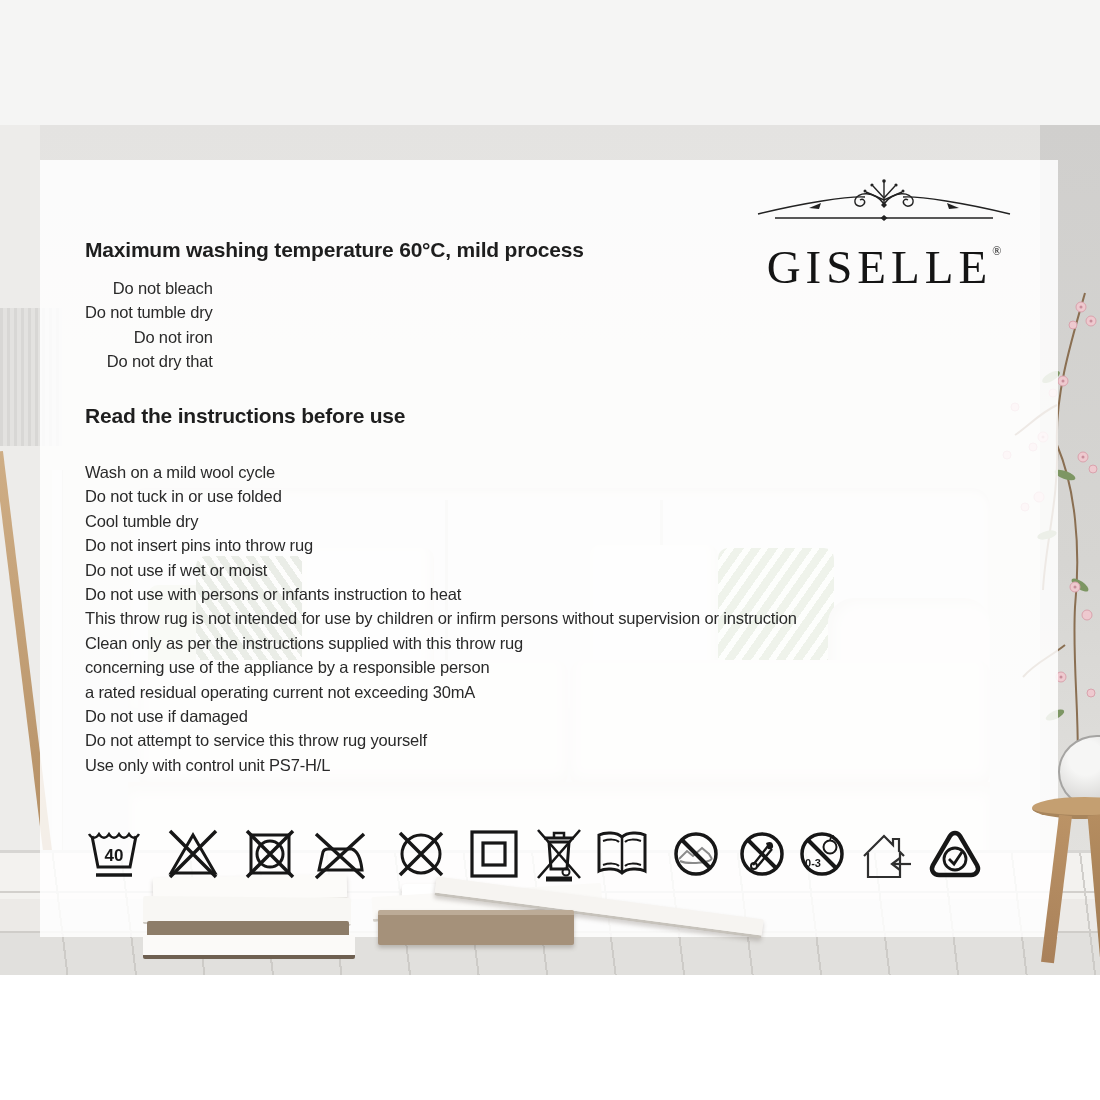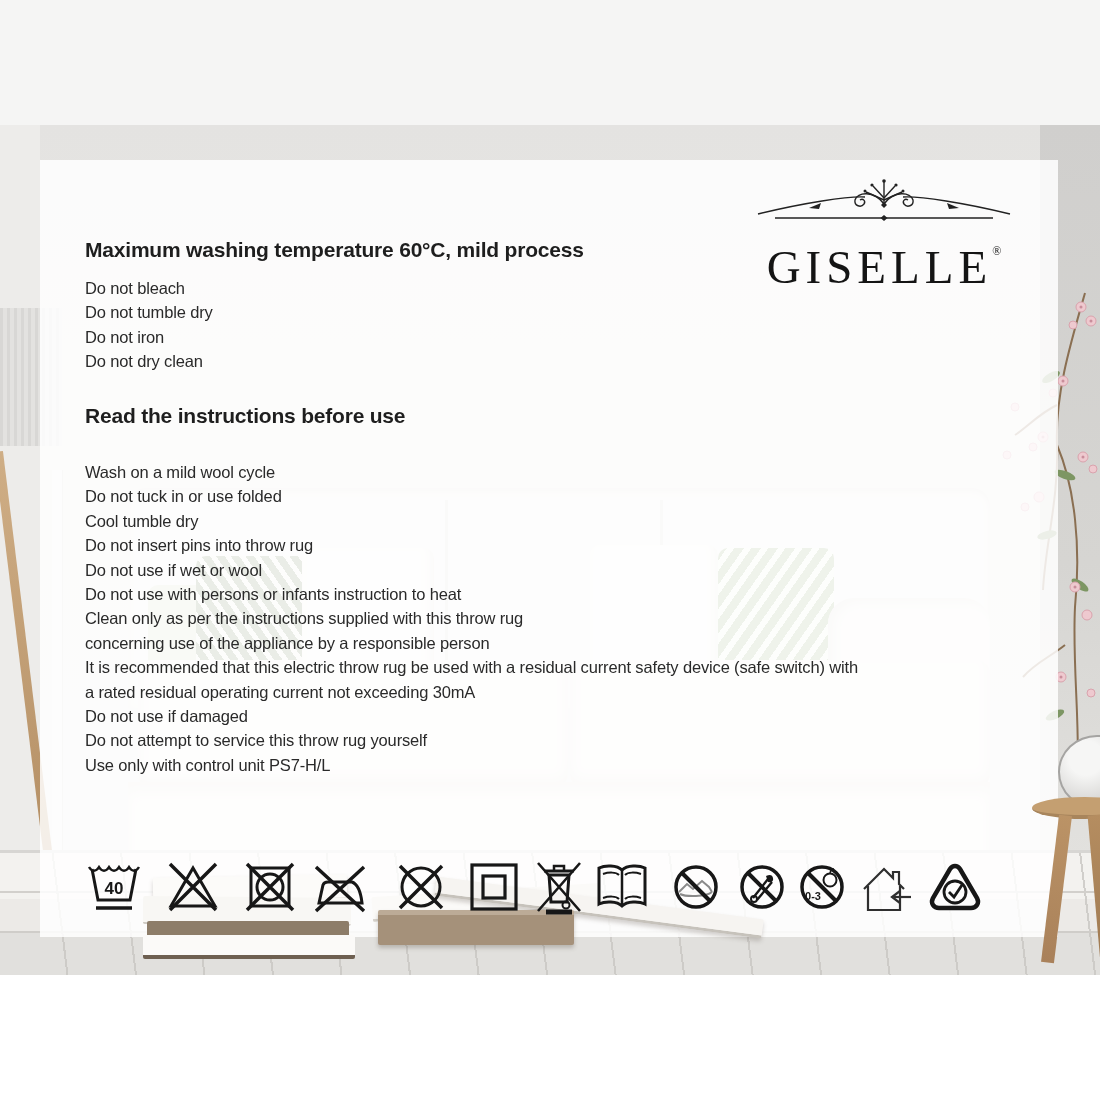--- a/index.html
+++ b/index.html
@@ -47,32 +47,32 @@
   .fg{position:absolute;left:0;top:0;width:1100px;height:1100px;z-index:3;pointer-events:none;}
   .book{position:absolute;border-radius:2px;}
   .shadowline{box-shadow:0 3px 4px rgba(90,80,70,.25);}
 
   
   .content{position:absolute;left:0;top:0;width:1100px;height:1100px;z-index:4;}
   .h1{position:absolute;left:85px;font-size:21px;font-weight:bold;letter-spacing:-.2px;color:#1e1e1e;white-space:nowrap;}
   .heading-wash{top:238px;}
   .heading-instr{top:404px;}
   .line-list{position:absolute;left:85px;}
-  .wash-rules{top:276px;}
+  .wash-rules{top:276px;text-align:right;}
   .instr-lines{top:460px;}
   .body-line{font-size:16.5px;line-height:24.4px;height:24.4px;color:#2a2a2a;white-space:nowrap;letter-spacing:-.15px;}
 
   
   .logo{position:absolute;left:748px;top:174px;width:272px;text-align:center;color:#141414;}
   .logo-name{font-family:"Liberation Serif",serif;font-size:47px;font-weight:normal;letter-spacing:5px;line-height:50px;white-space:nowrap;}
   .logo-reg{font-size:12px;vertical-align:28px;letter-spacing:0;}
   .logo-sub{font-family:"Liberation Serif",serif;font-size:31px;font-weight:bold;letter-spacing:13px;margin-top:2px;white-space:nowrap;margin-left:8px;}
 
   
-  .ci{position:absolute;top:853px;width:60px;height:68px;}
+  .ci{position:absolute;top:820px;width:60px;height:68px;}
   .ci svg{width:60px;height:68px;}
   .ink{stroke:#171717;fill:none;}
   .ci text{font-family:"Liberation Sans",sans-serif;font-weight:bold;fill:#171717;}
 </style>
 </head>
 <body>
 
 <div class="stage">
 
   <div class="photo">
@@ -209,34 +209,34 @@
         </g>
       </svg>
       <div class="logo-name"><span>GISELLE</span><span class="logo-reg">®</span></div>
     </div>
 
     <div class="h1 heading-wash">Maximum washing temperature 60°C, mild process</div>
     <div class="line-list wash-rules">
         <div class="body-line">Do not bleach</div>
         <div class="body-line">Do not tumble dry</div>
         <div class="body-line">Do not iron</div>
-        <div class="body-line">Do not dry clean</div>
+        <div class="body-line">Do not dry that</div>
       </div>
 
     <div class="h1 heading-instr">Read the instructions before use</div>
     <div class="line-list instr-lines">
         <div class="body-line">Wash on a mild wool cycle</div>
         <div class="body-line">Do not tuck in or use folded</div>
         <div class="body-line">Cool tumble dry</div>
         <div class="body-line">Do not insert pins into throw rug</div>
-        <div class="body-line">Do not use if wet or wool</div>
+        <div class="body-line">Do not use if wet or moist</div>
         <div class="body-line">Do not use with persons or infants instruction to heat</div>
+        <div class="body-line">This throw rug is not intended for use by children or infirm persons without supervision or instruction</div>
         <div class="body-line">Clean only as per the instructions supplied with this throw rug</div>
         <div class="body-line">concerning use of the appliance by a responsible person</div>
-        <div class="body-line">It is recommended that this electric throw rug be used with a residual current safety device (safe switch) with</div>
         <div class="body-line">a rated residual operating current not exceeding 30mA</div>
         <div class="body-line">Do not use if damaged</div>
         <div class="body-line">Do not attempt to service this throw rug yourself</div>
         <div class="body-line">Use only with control unit PS7-H/L</div>
       </div>
 
     <div class="ci" style="left:84px;">
       <svg viewBox="0 0 60 66">
         <path class="ink" stroke-width="2.4" d="M5 13 C8 18 12 18 15 13 C18 18 22 18 25 13 C28 18 32 18 35 13 C38 18 42 18 45 13 C48 18 52 18 55 13"></path>
         <path class="ink" stroke-width="3" d="M8 15 L14 46 L46 46 L52 15"></path>

